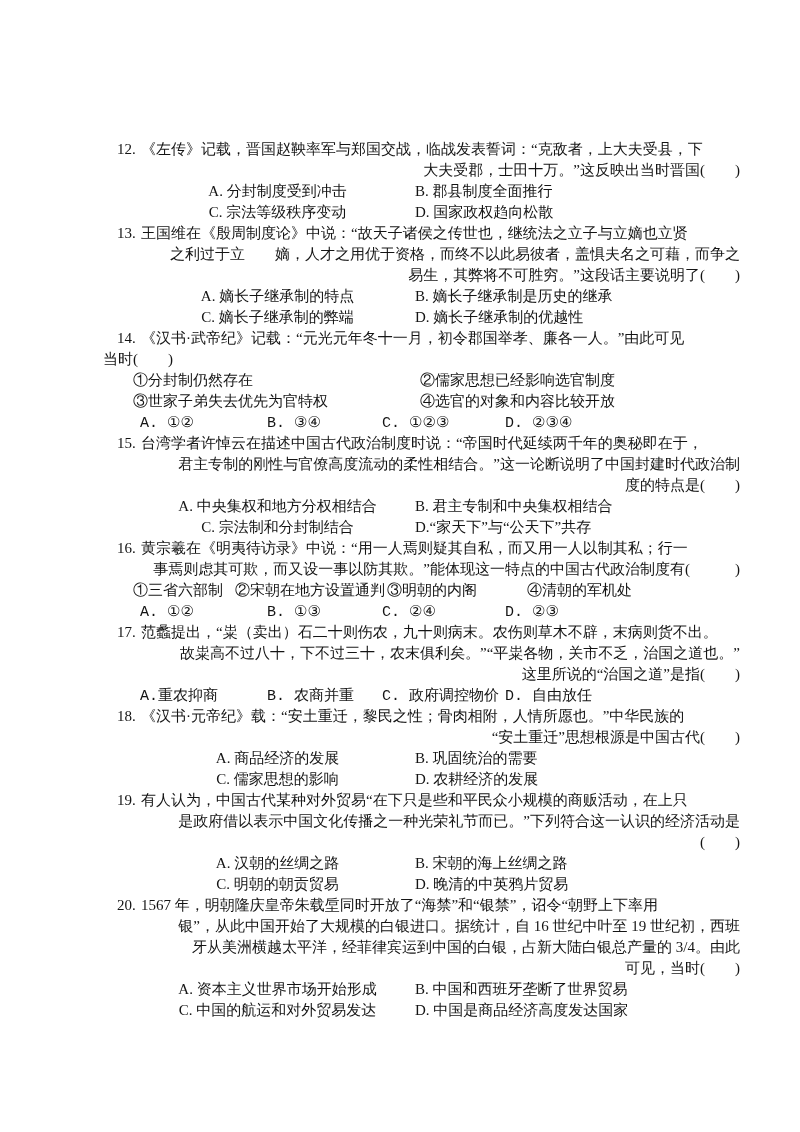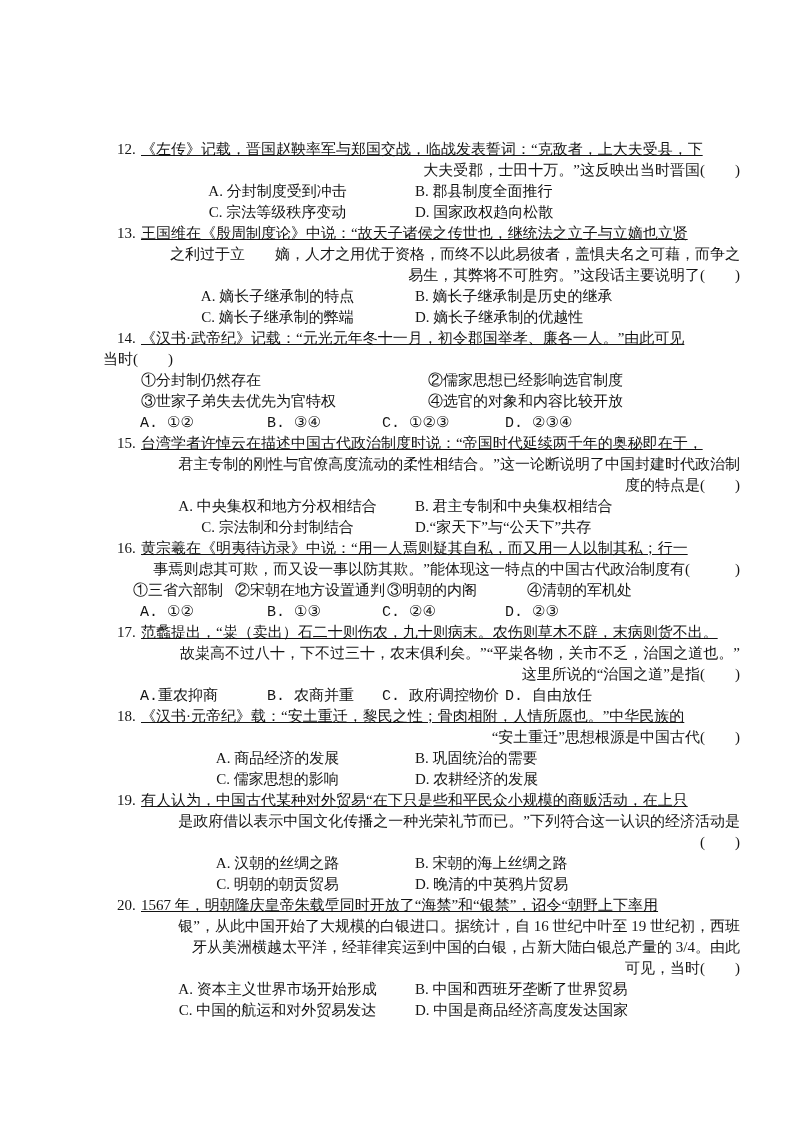--- a/index.html
+++ b/index.html
@@ -30,30 +30,30 @@
   .content {
     position: absolute;
     left: 100px;
     top: 139px;
     width: 640px;
     font-size: 15px;
     line-height: 21px;
     white-space: pre;
   }
   .line { height: 21px; }
-  .line.first { padding-left: 17px; text-decoration: underline; }
+  .line.first { padding-left: 17px; }
   .qnum { display: inline-block; width: 24px; }
   .line.cont { padding-left: 37px; text-align: right; }
   .line.noindent { padding-left: 3px; }
   .line.opt2 { padding-left: 40px; }
   .line.opt2 .cell { display: inline-block; text-align: center; }
   .line.opt2 .cell.i0 { width: 275px; }
   .line.item2 { padding-left: 33px; }
   .line.item2 .cell { display: inline-block; }
-  .line.item2 .cell.i0 { width: 287px; margin-left: 8px; }
+  .line.item2 .cell.i0 { width: 287px; }
   .line.opt4 { padding-left: 40px; }
   .line.opt4 .cell { display: inline-block; font-family: Liberation Mono, monospace; }
   .line.opt4 .cell.i0 { width: 127px; }
   .line.opt4 .cell.i1 { width: 115px; }
   .line.opt4 .cell.i2 { width: 123px; }
   .line.item4 { padding-left: 33px; }
   .line.item4 .cell { display: inline-block; font-family: Liberation Serif, serif; }
   .line.item4 .cell.i0 { width: 100px; }
   .line.item4 .cell.i1 { width: 154px; text-align: center; }
   .line.item4 .cell.i2 { width: 140px; }

